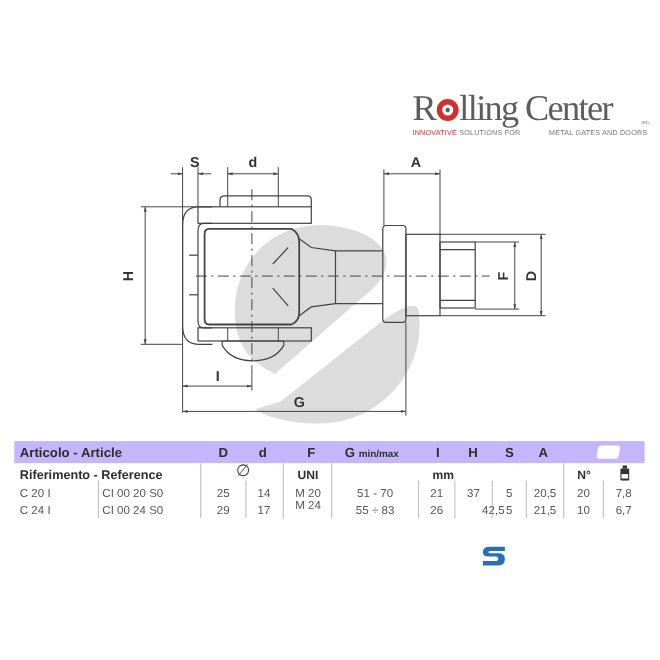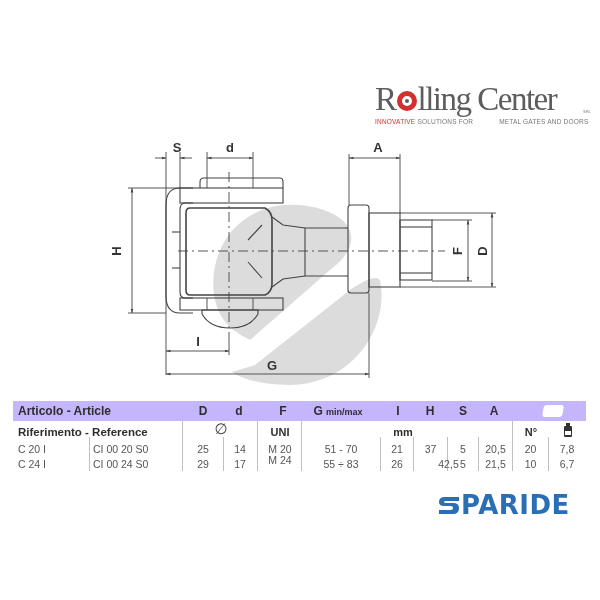--- a/index.html
+++ b/index.html
@@ -202,14 +202,13 @@
     <span class="cell light" style="left:467px;top:56px;width:31px;">21,5</span>
     <span class="cell light" style="left:501px;top:56px;width:33px;">10</span>
     <span class="cell light" style="left:537px;top:56px;width:34px;">6,7</span>
   </div>
 </div>
 
 <div class="paride">
   <svg style="position:absolute;left:0;top:3px;" width="24" height="24" viewBox="0 0 24 24">
     <path d="M22 4 L8 4 Q2 4 2 9 Q2 13 7 13 L14 13 Q16 13 16 15 Q16 17 14 17 L2 17 L2 21 L16 21 Q22 21 22 15 Q22 10 16 10 L9 10 Q7 10 7 9 Q7 8 9 8 L22 8 Z" fill="#2a6fb5"></path>
   </svg>
-  <span class="paride-text">PARIDE</span>
 </div>
 
 </body></html>

